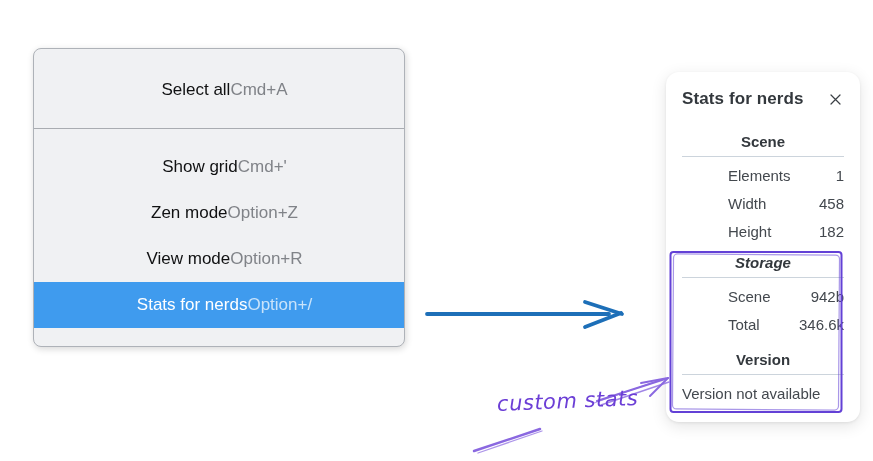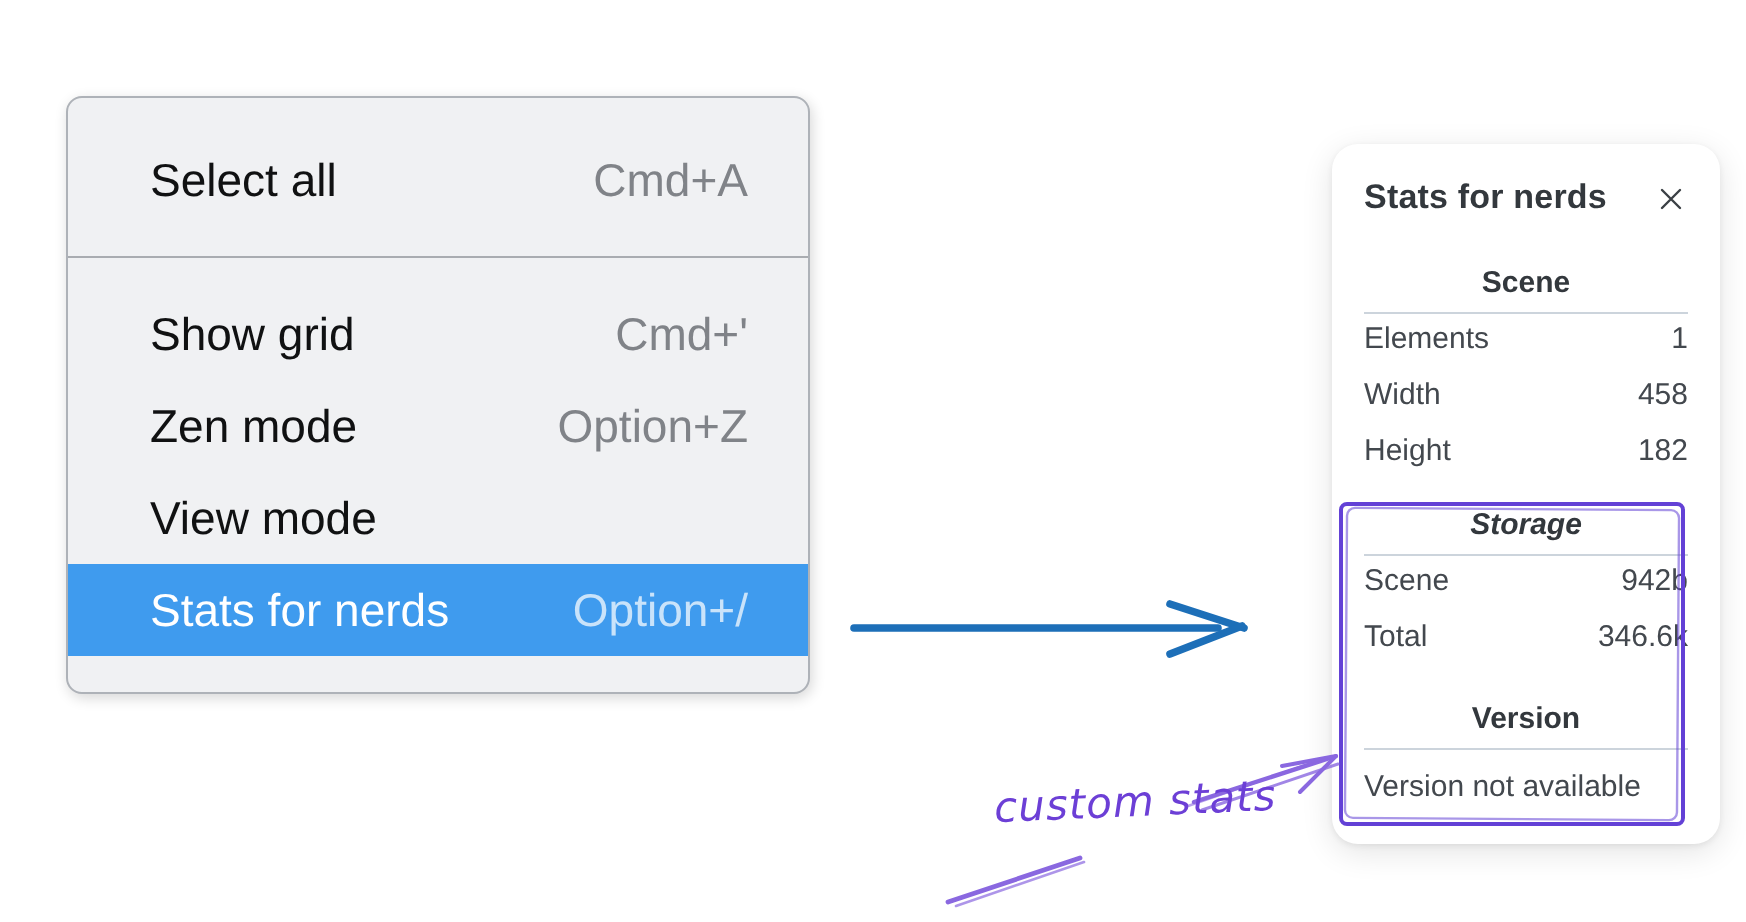--- a/index.html
+++ b/index.html
@@ -20,23 +20,23 @@
     background: #f0f1f3;
     border: 1.5px solid #aeb2b8;
     border-radius: 8px;
     box-shadow: 1px 2px 7px rgba(0,0,0,0.16);
     padding: 18px 0;
   }
   .menu-row {
     height: 46px;
     display: flex;
     align-items: center;
-    justify-content: space-between;
+    justify-content: center;
     padding: 0 30px 0 41px;
-    font-size: 23px;
+    font-size: 17px;
     cursor: default;
   }
   .menu-row .label   { color: #101112; }
   .menu-row .shortcut{ color: #808388; }
   .menu-row.highlight { background: var(--menu-highlight, #3f9bee); }
   .menu-row.highlight .label    { color: #ffffff; }
   .menu-row.highlight .shortcut { color: rgba(255,255,255,0.72); }
   .menu-divider {
     border-top: 1.5px solid #a9acb1;
     margin: 15px 0;
@@ -82,22 +82,23 @@
   .sec-scene   .sec-header { margin-top: 22px; }
   .sec-storage .sec-header { margin-top: 8px; font-style: italic; }
   .sec-version .sec-header { margin-top: 12px; }
   .rule {
     border-top: 1px solid #ccd4dc;
     margin: 4px 0;
   }
   .stat-row {
     height: 28px;
     display: flex;
-    align-items: flex-start;
+    align-items: center;
     justify-content: space-between;
+    margin-left: 46px;
   }
   .stat-row .v { text-align: right; }
   .stat-message {
     height: 28px;
     display: flex; align-items: center;
     white-space: nowrap;
   }
 
   
   .overlay {
@@ -135,20 +136,21 @@
     <div class="menu-row">
       <span class="label">Show grid</span>
       <span class="shortcut">Cmd+'</span>
     </div>
     <div class="menu-row">
       <span class="label">Zen mode</span>
       <span class="shortcut">Option+Z</span>
     </div>
     <div class="menu-row">
       <span class="label">View mode</span>
+      <span class="shortcut">Option+R</span>
     </div>
     <div class="menu-row highlight">
       <span class="label">Stats for nerds</span>
       <span class="shortcut">Option+/</span>
     </div>
   </div>
 
   <div class="stats-panel">
     <div class="panel-header">
       <span class="panel-title">Stats for nerds</span>

